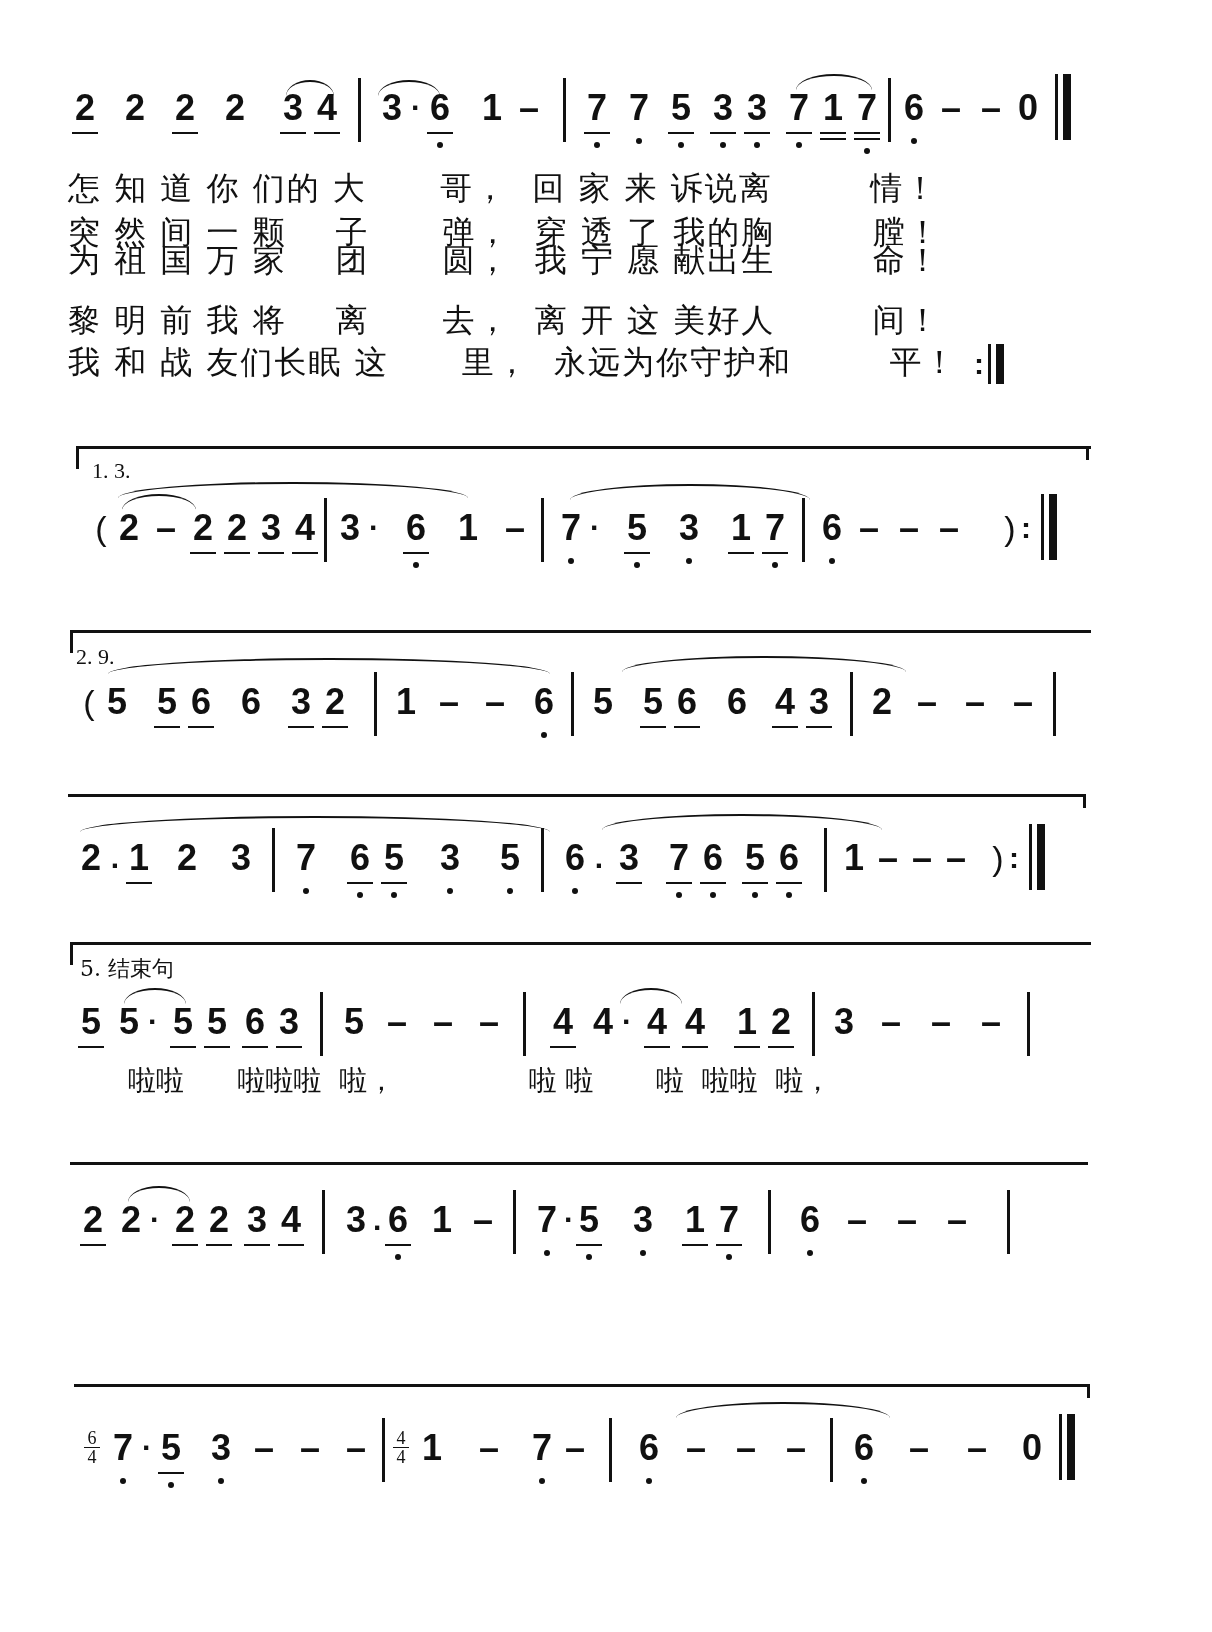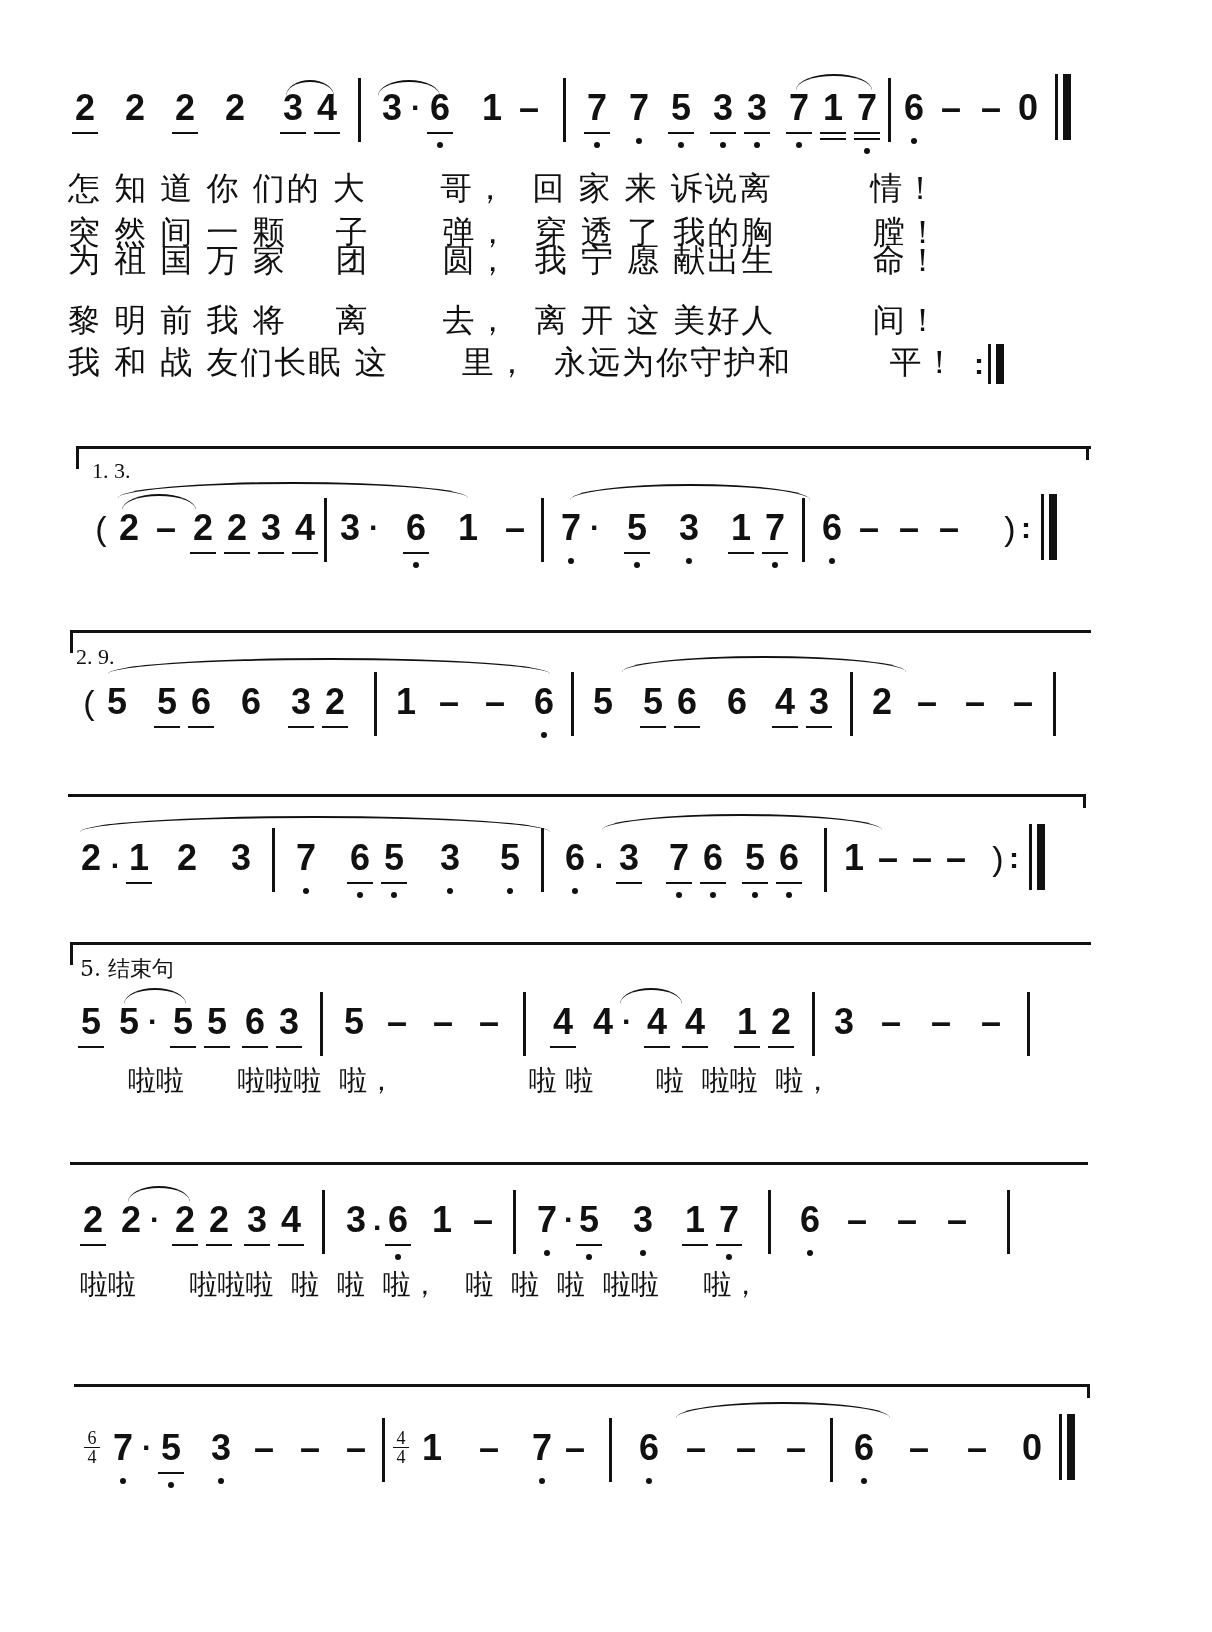--- a/index.html
+++ b/index.html
@@ -261,21 +261,20 @@
     <span class="note lo" style="margin-left:20px">3</span>
     <span class="note u" style="margin-left:18px">1</span>
     <span class="note u lo">7</span>
     <span class="bar" style="margin:-10px 22px 0 22px"></span>
     <span class="note lo">6</span>
     <span class="dash" style="margin-left:10px">–</span>
     <span class="dash" style="margin-left:10px">–</span>
     <span class="dash" style="margin-left:10px">–</span>
     <span class="bar" style="margin:-10px 0 0 30px"></span>
   </div>
-  <div class="la-line" style="left:80px;top:66px;">啦啦      啦啦啦  啦  啦  啦，   啦  啦  啦  啦啦     啦，</div>
 </div>
 
 <div style="position:absolute;left:74px;top:1384px;width:1016px;height:3px;background:#111;"></div>
 <div style="position:absolute;left:1087px;top:1384px;width:3px;height:14px;background:#111;"></div>
 <div class="sys" style="top:1428px;height:60px;">
   <div class="slur" style="left:676px;top:-26px;width:214px;"></div>
   <div class="row" style="left:84px;top:0;">
     <span class="tsig">
       <span>6</span>
         <span class="ln"></span>

